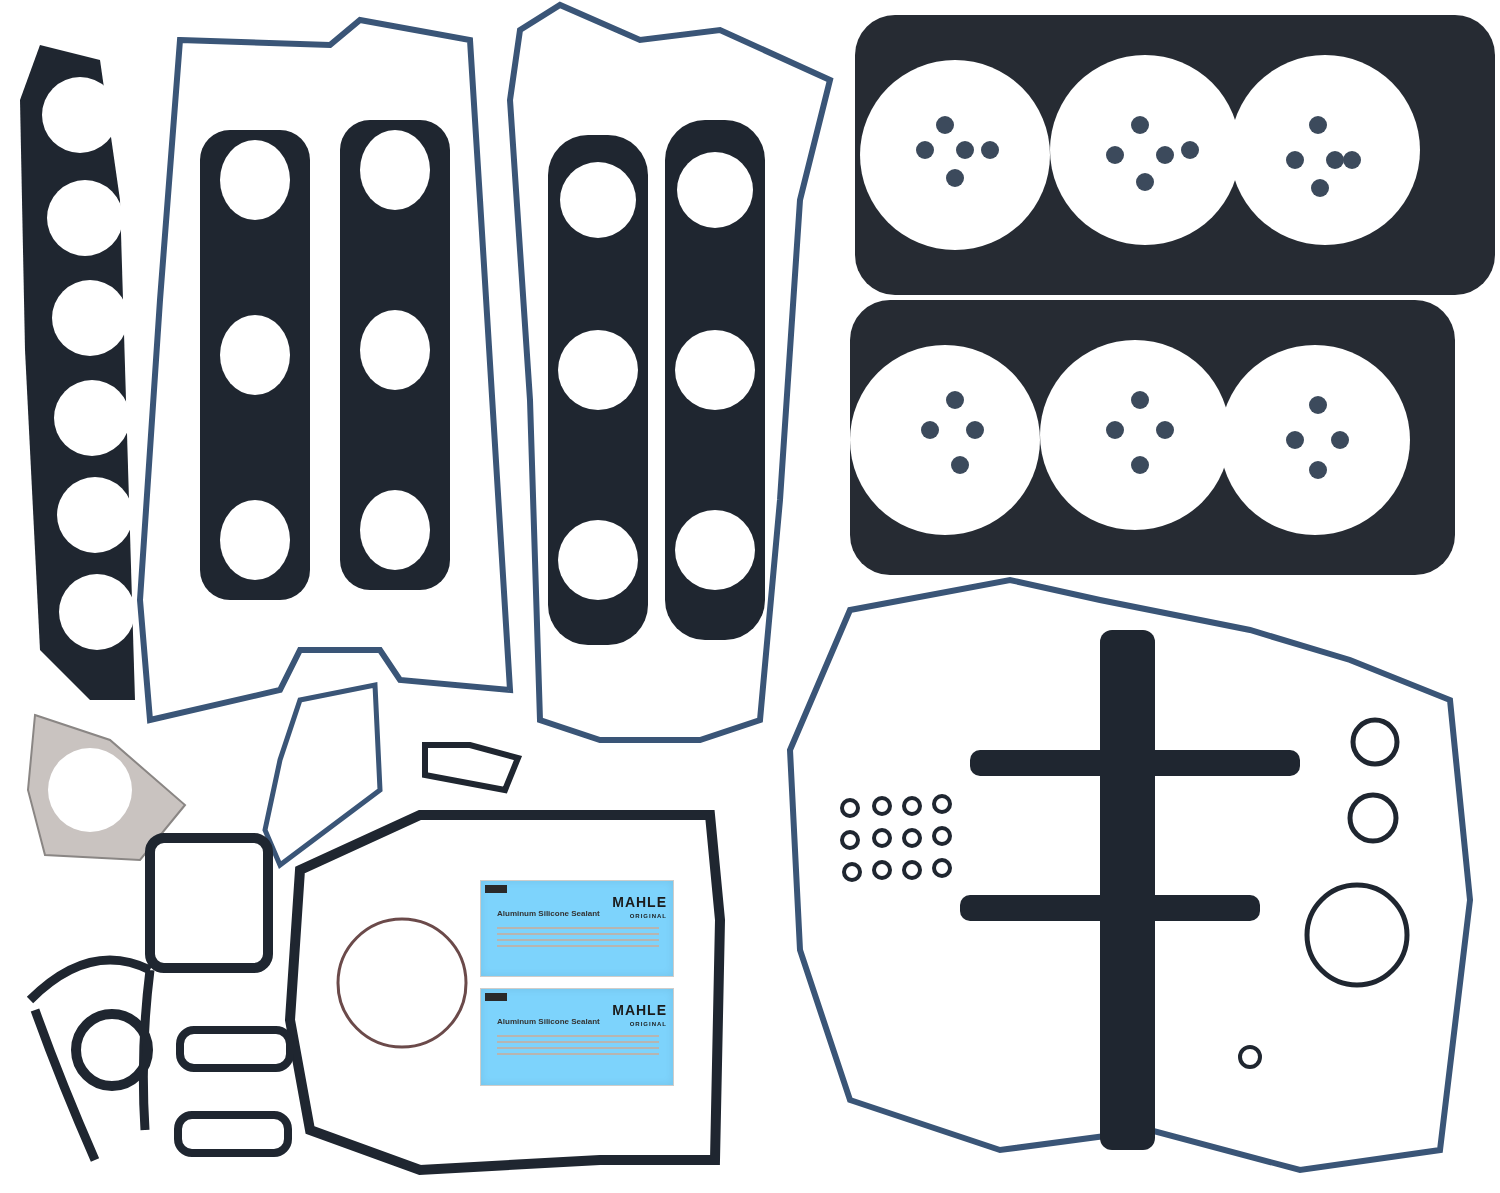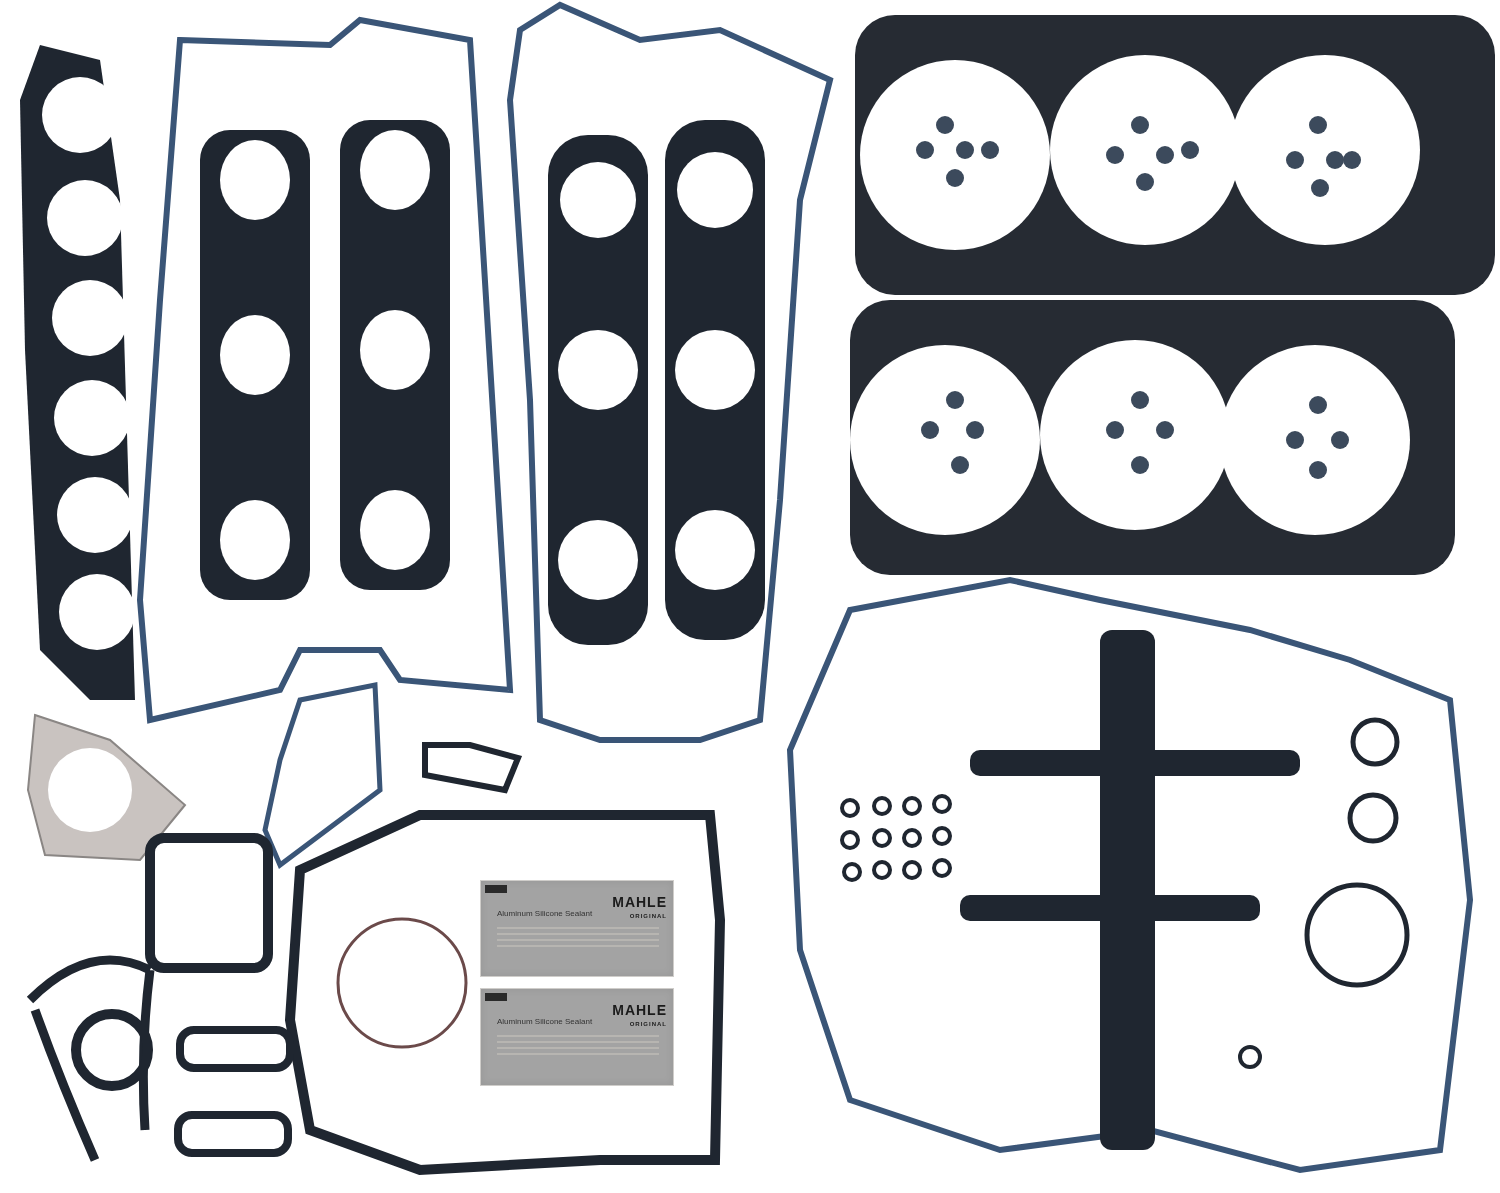--- a/index.html
+++ b/index.html
@@ -1,24 +1,24 @@
 <!DOCTYPE html>
 <html><head>
 <meta charset="utf-8">
 <style>
   html,body{margin:0;padding:0;background:#ffffff;}
   body{width:1500px;height:1193px;position:relative;overflow:hidden;font-family:"Liberation Sans",sans-serif;}
   svg{position:absolute;left:0;top:0;}
   .g{fill:none;stroke:#1f2630;}
   .blue{stroke:#3a5577;}
-  .packet{position:absolute;background:#a3a3a3;border:1px solid #cfcdca;box-shadow:inset 0 0 8px rgba(0,0,0,0.08);}
+  .packet{position:absolute;background:#7dd3fc;border:1px solid #cfcdca;box-shadow:inset 0 0 8px rgba(0,0,0,0.08);}
   .packet .tab{position:absolute;left:4px;top:4px;width:22px;height:8px;background:#2a2a2a;}
   .packet .brand{position:absolute;right:6px;top:14px;font-weight:bold;font-size:14px;letter-spacing:1px;color:#1b1b1b;line-height:14px;text-align:right;}
   .packet .brand small{display:block;font-size:6px;letter-spacing:1px;font-weight:bold;}
-  .packet .title{position:absolute;left:16px;top:28px;font-size:8px;font-weight:normal;color:#333;}
+  .packet .title{position:absolute;left:16px;top:28px;font-size:8px;font-weight:bold;color:#333;}
   .packet .lines{position:absolute;left:16px;top:42px;right:14px;}
   .packet .lines div{height:2px;background:#b7b5b1;margin:4px 0;}
 </style>
 </head>
 <body>
 
 <svg width="1500" height="1193" viewBox="0 0 1500 1193">
 
   <g>
     <path d="M40 45 L100 60 L120 200 L135 700 L90 700 L40 650 L25 350 L20 100 Z" fill="#1f2630"></path>

